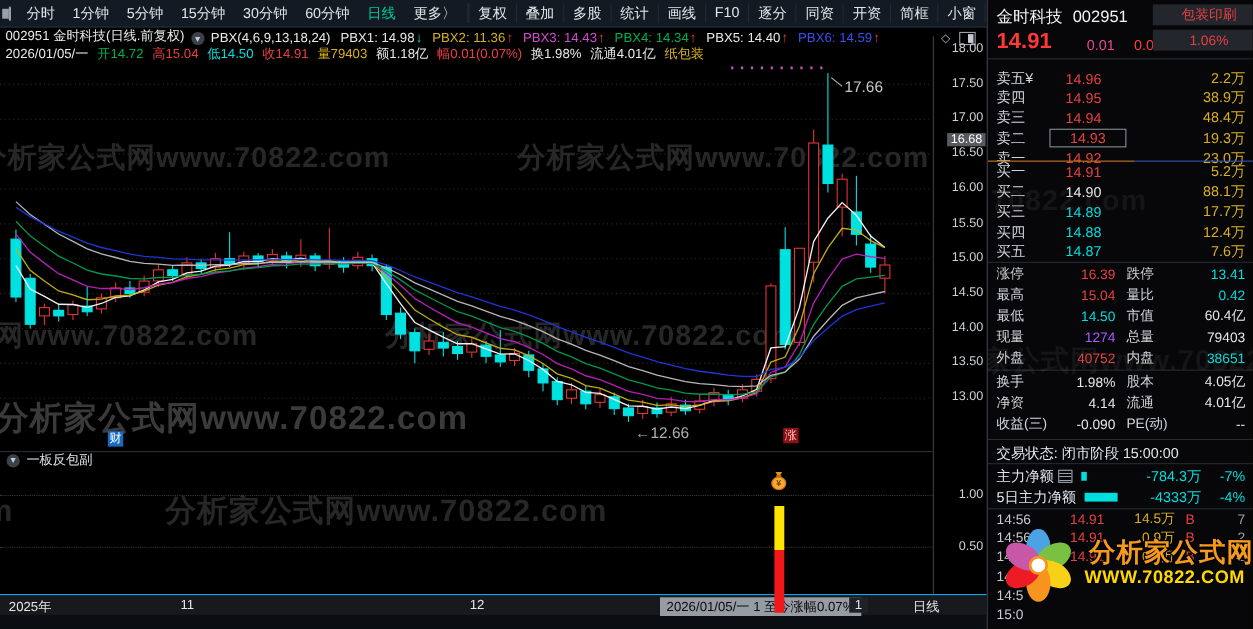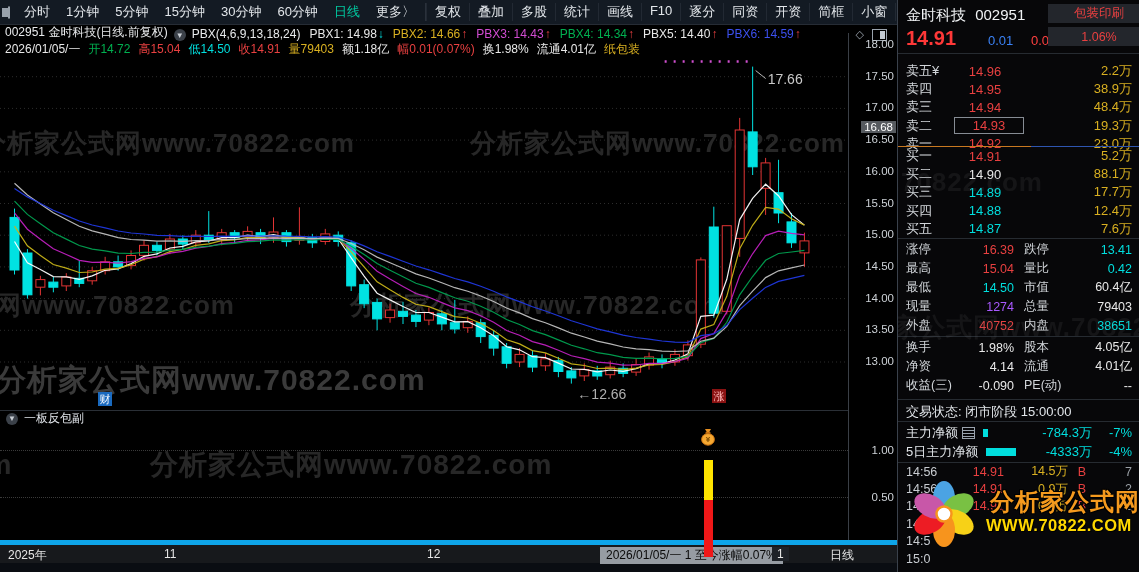--- a/index.html
+++ b/index.html
@@ -40,33 +40,33 @@
   #marker-zhang{left:712px;top:389px;background:#8a1212;color:#ffb9b9;}
   
   #subhdr{position:absolute;left:0;top:410px;width:848px;height:16px;border-top:1px solid #2a2f36;
           display:flex;align-items:center;font-size:12px;color:#dfe3e8;padding-left:6px;box-sizing:border-box;z-index:2;}
   #subchart{position:absolute;left:0;top:426px;width:848px;height:114px;z-index:5;overflow:visible;}
   .sgrid{position:absolute;left:0;width:848px;height:0;border-top:1px dotted #3a3a3a;}
   #sbar-y,#sbar-r{position:absolute;width:9px;}
   #sbar-y{background:#ffe400;}
   #sbar-r{background:#f01818;}
   
-  #botbar{position:absolute;left:0;top:540px;width:897px;height:18px;background:#17191c;border-top:5px solid #0ea5e9;z-index:3;font-size:12px;}
+  #botbar{position:absolute;left:0;top:540px;width:897px;height:18px;background:#17191c;border-top:1px solid #0ea5e9;z-index:3;font-size:12px;}
   #botbar span{position:absolute;top:2px;}
   #bb-date{left:600px;top:1px;background:#969ca3;color:#0a0a0a;padding:0 6px;}
   #bb-count{left:772px;top:1px;background:#1e2228;color:#e6e6e6;padding:0 5px;}
   #footer{position:absolute;left:0;top:558px;width:897px;height:14px;background:#0a0d12;}
   
   #panel{position:absolute;left:897px;top:0;width:242px;height:572px;background:#070709;border-left:1px solid #3a414b;box-sizing:border-box;overflow:hidden;}
   #panel .psep{position:absolute;left:0;width:242px;height:1px;background:#262b31;}
   #p-name{position:absolute;left:8px;top:6px;font-size:15px;color:#f0f2f4;}
   .p-box{position:absolute;left:150px;width:102px;height:19px;background:#23262c;color:#e84040;font-size:12.5px;
          display:flex;align-items:center;justify-content:center;}
   #p-price{position:absolute;left:8px;top:27px;font-size:20px;font-weight:bold;color:#ff3838;}
-  #p-chg{position:absolute;left:90px;top:33px;font-size:13px;color:#3b82f6;}
+  #p-chg{position:absolute;left:90px;top:33px;font-size:13px;color:#ec4899;}
   #p-chgp{position:absolute;left:133px;top:33px;font-size:13px;color:#ff4040;}
   .qrow{display:flex;align-items:center;height:18.2px;font-size:13px;padding:0 8px;}
   .qrow .ql{width:48px;color:#d2d6da;} .qrow .qp{width:62px;text-align:center;}
   .qrow .qv{flex:1;text-align:right;color:#d9b021;}
   .qp.sel{border:1px solid #868c94;padding:0 3px;margin-right:-4px;}
   #sells{position:absolute;left:0;top:62px;width:242px;box-sizing:border-box;}
   #buys{position:absolute;left:0;top:147px;width:242px;box-sizing:border-box;}
   #queue-sep{position:absolute;left:0;top:146px;width:242px;height:1px;
              background:linear-gradient(to right,#c87820 0,#c87820 55%,#2e55b0 55%,#2e55b0 100%);}
   .srow{display:flex;height:19px;align-items:center;font-size:12.5px;padding:0 8px;}
@@ -138,21 +138,21 @@
       </span>
     <span id="back-btn" class="titem">返回</span>
   </div>
 
   <div id="row2">
     <span style="color:#e8eaec;">002951 金时科技(日线.前复权)</span>
     <span class="chev-circle">▼</span>
     <span style="margin-right:9px;color:#e8eaec;">PBX(4,6,9,13,18,24)</span>
     <span id="pbx-list" style="display:flex;">
         <span class="pbx"><span class="c-white">PBX1: 14.98</span><span class="arr c-cyan">↓</span></span>
-        <span class="pbx"><span class="c-yellow">PBX2: 14.66</span><span class="arr c-red">↑</span></span>
+        <span class="pbx"><span class="c-yellow">PBX2: 11.36</span><span class="arr c-red">↑</span></span>
         <span class="pbx"><span class="c-magenta">PBX3: 14.43</span><span class="arr c-red">↑</span></span>
         <span class="pbx"><span class="c-green">PBX4: 14.34</span><span class="arr c-red">↑</span></span>
         <span class="pbx"><span class="c-white">PBX5: 14.40</span><span class="arr c-red">↑</span></span>
         <span class="pbx"><span class="c-blue">PBX6: 14.59</span><span class="arr c-red">↑</span></span>
       </span>
     <span id="row2-icons">
       <span>◇</span>
       <span id="split-icon"></span>
     </span>
   </div>

